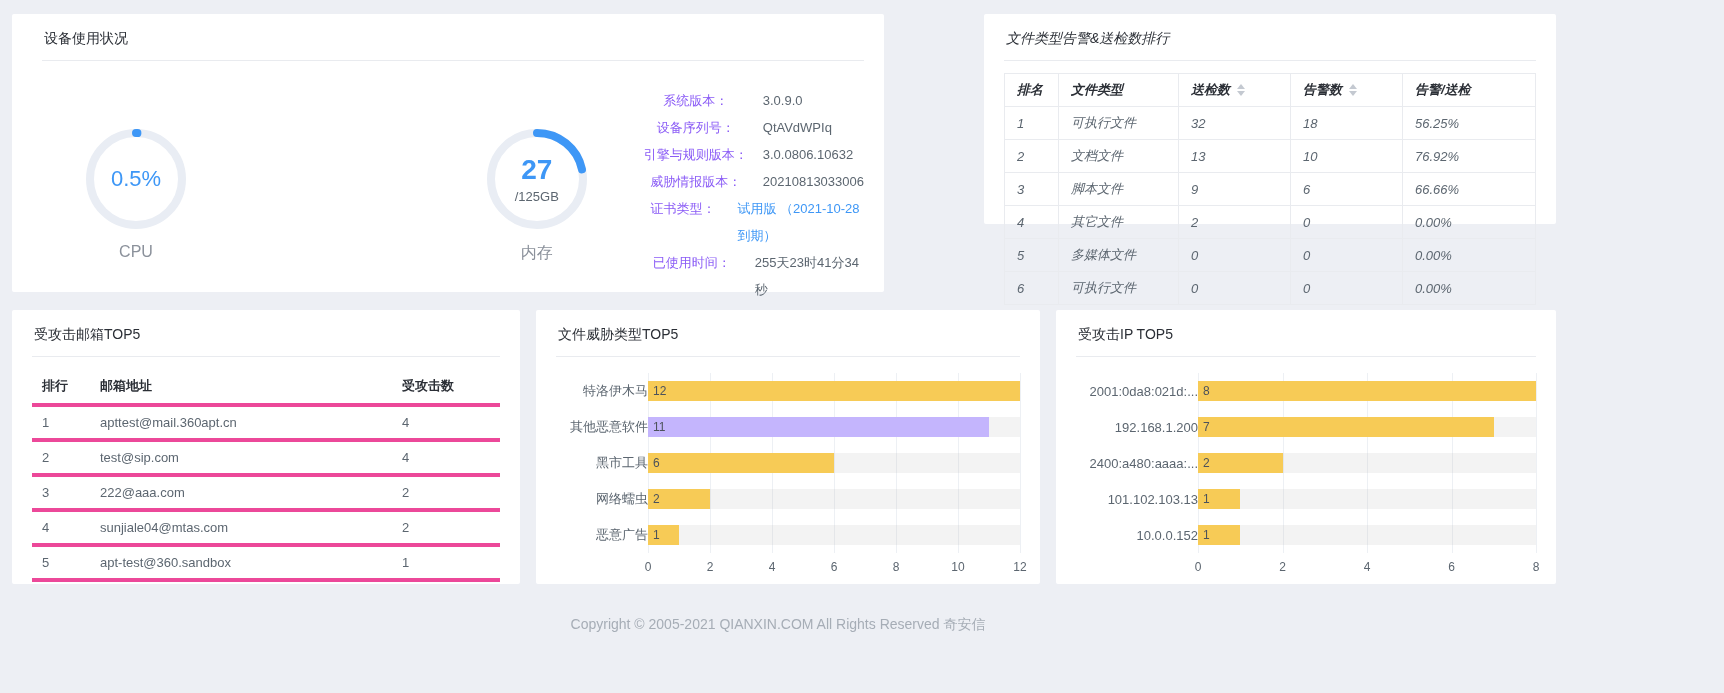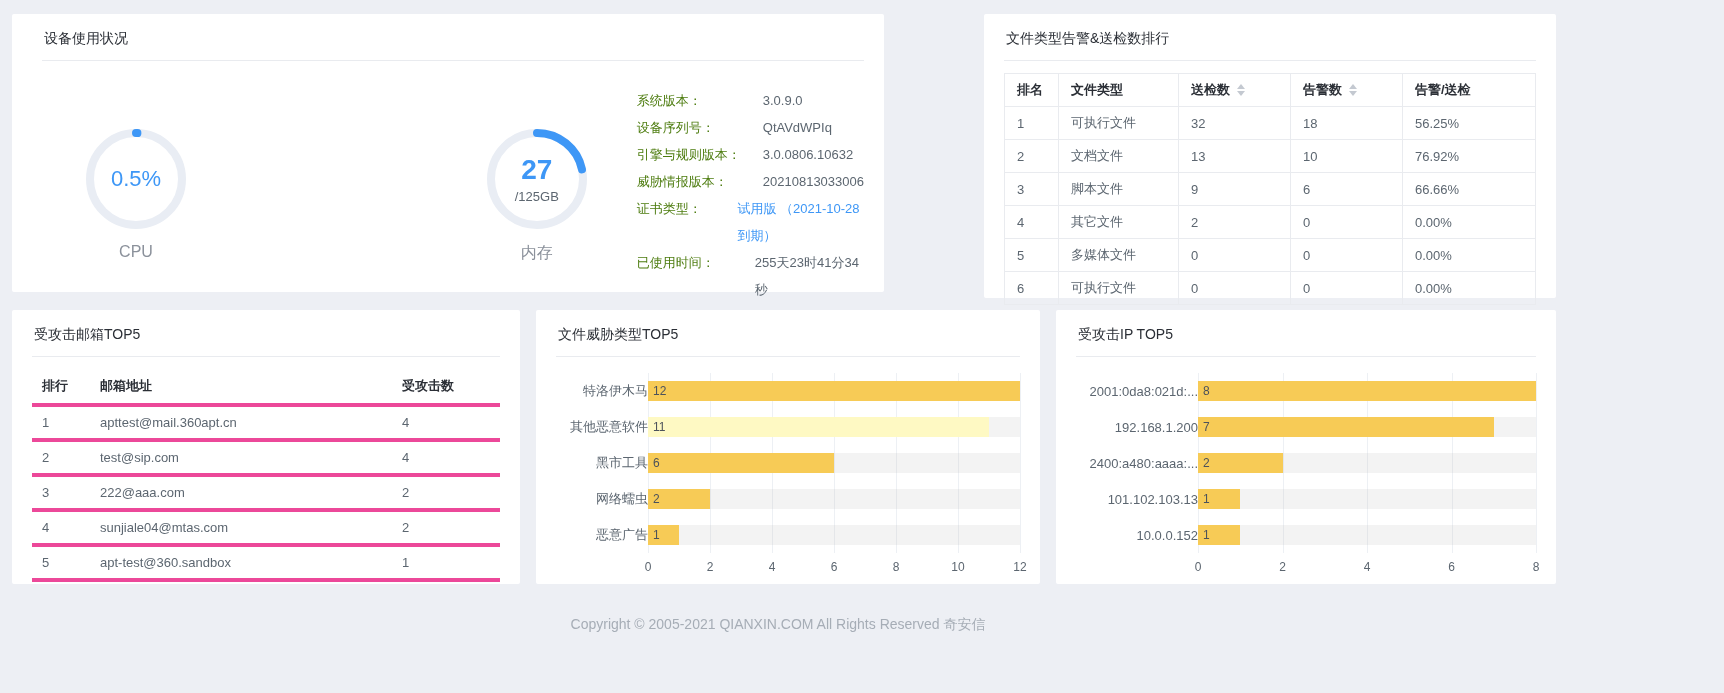--- a/index.html
+++ b/index.html
@@ -1,38 +1,38 @@
 <!DOCTYPE html>
 <html><head>
 <meta charset="utf-8">
 <style>
 *{box-sizing:border-box;margin:0;padding:0;}
 html,body{width:1724px;height:693px;}
 body{background:#edeff4;font-family:"Liberation Sans","DejaVu Sans",sans-serif;}
 .page{position:relative;width:1724px;height:693px;overflow:hidden;}
 .panel{position:absolute;background:#fff;border-radius:2px;padding:14px 20px;}
 #panel-device{left:12px;top:14px;width:872px;height:278px;padding-left:30px;}
-#panel-filetype{left:984px;top:14px;width:572px;height:284px;}
+#panel-filetype{left:984px;top:14px;width:572px;height:210px;font-style:italic;}
 #panel-mailbox{left:12px;top:310px;width:508px;height:274px;}
 #panel-threat{left:536px;top:310px;width:504px;height:274px;}
 #panel-ip{left:1056px;top:310px;width:500px;height:274px;}
 .panel-title{font-size:14px;font-weight:500;color:#2b2f36;padding:2px 2px 12px 2px;border-bottom:1px solid #e9ebef;}
 
 .device-body{display:flex;align-items:center;margin-top:26px;}
 .gauges{width:600px;display:flex;justify-content:space-between;padding:0 14px;}
 .gauge{width:160px;text-align:center;}
 .gauge-ring{position:relative;width:104px;height:104px;margin:0 auto;}
 .gauge-center{position:absolute;left:0;top:0;right:0;bottom:0;display:flex;flex-direction:column;align-items:center;justify-content:center;}
 .gauge-value{font-size:22px;font-weight:500;color:#3e97f6;}
 .gauge-value.big{font-size:28px;font-weight:700;}
 .gauge-sub{font-size:13px;color:#5c6670;margin-top:3px;}
 .gauge-label{margin-top:12px;font-size:16px;color:#8b919b;}
 .info-list{flex:1;margin-left:6px;font-size:13px;}
 .info-row{display:flex;line-height:27px;}
-.info-label{width:118px;text-align:left;color:#4d7c0f;}
+.info-label{width:118px;text-align:center;color:#8b5cf6;}
 .info-value{margin-left:8px;color:#5c6670;}
 .info-value.link{color:#3e97f6;cursor:pointer;}
 
 table{border-collapse:collapse;width:100%;font-size:13px;margin-top:12px;table-layout:fixed;}
 th{color:#2b2f36;font-weight:700;text-align:left;}
 td{color:#5c6670;overflow:hidden;white-space:nowrap;text-overflow:ellipsis;}
 .bordered th,.bordered td{border:1px solid #e9ebef;padding:7px 12px;}
 .rows-only th,.rows-only td{border-bottom:4px solid #ec4899;padding:8px 10px;}
 .th-inner{display:inline-flex;align-items:center;}
 .sort-caret{display:inline-flex;flex-direction:column;margin-left:7px;gap:2px;}
@@ -261,21 +261,21 @@
             <div class="gridline" style="left: 100%;"></div>
             <div class="hc-row">
               <div class="hc-track">
                 <div class="hc-bar" style="width: 100%; background: rgb(247, 203, 86);">
                   <span class="hc-val">12</span>
                 </div>
               </div>
             </div>
             <div class="hc-row">
               <div class="hc-track">
-                <div class="hc-bar" style="width: 91.6667%; background: #fef9c3;">
+                <div class="hc-bar" style="width: 91.6667%; background: #c4b5fd;">
                   <span class="hc-val">11</span>
                 </div>
               </div>
             </div>
             <div class="hc-row">
               <div class="hc-track">
                 <div class="hc-bar" style="width: 50%; background: rgb(247, 203, 86);">
                   <span class="hc-val">6</span>
                 </div>
               </div>

